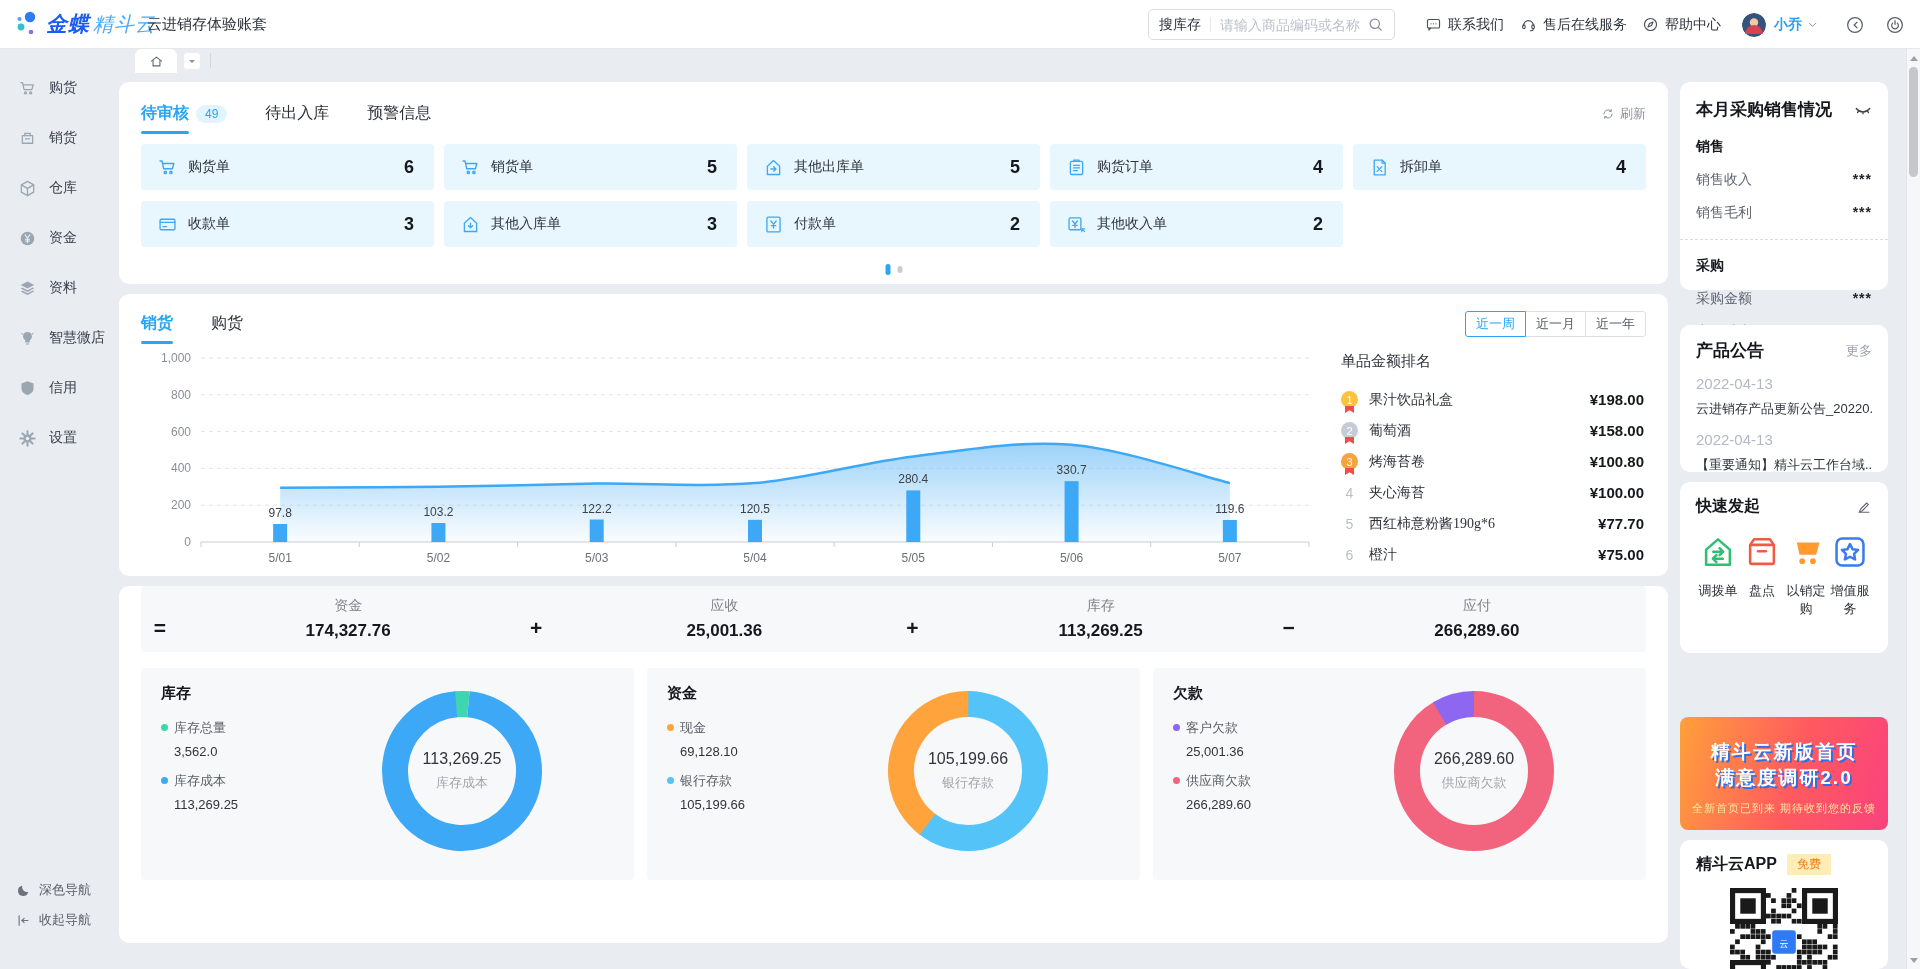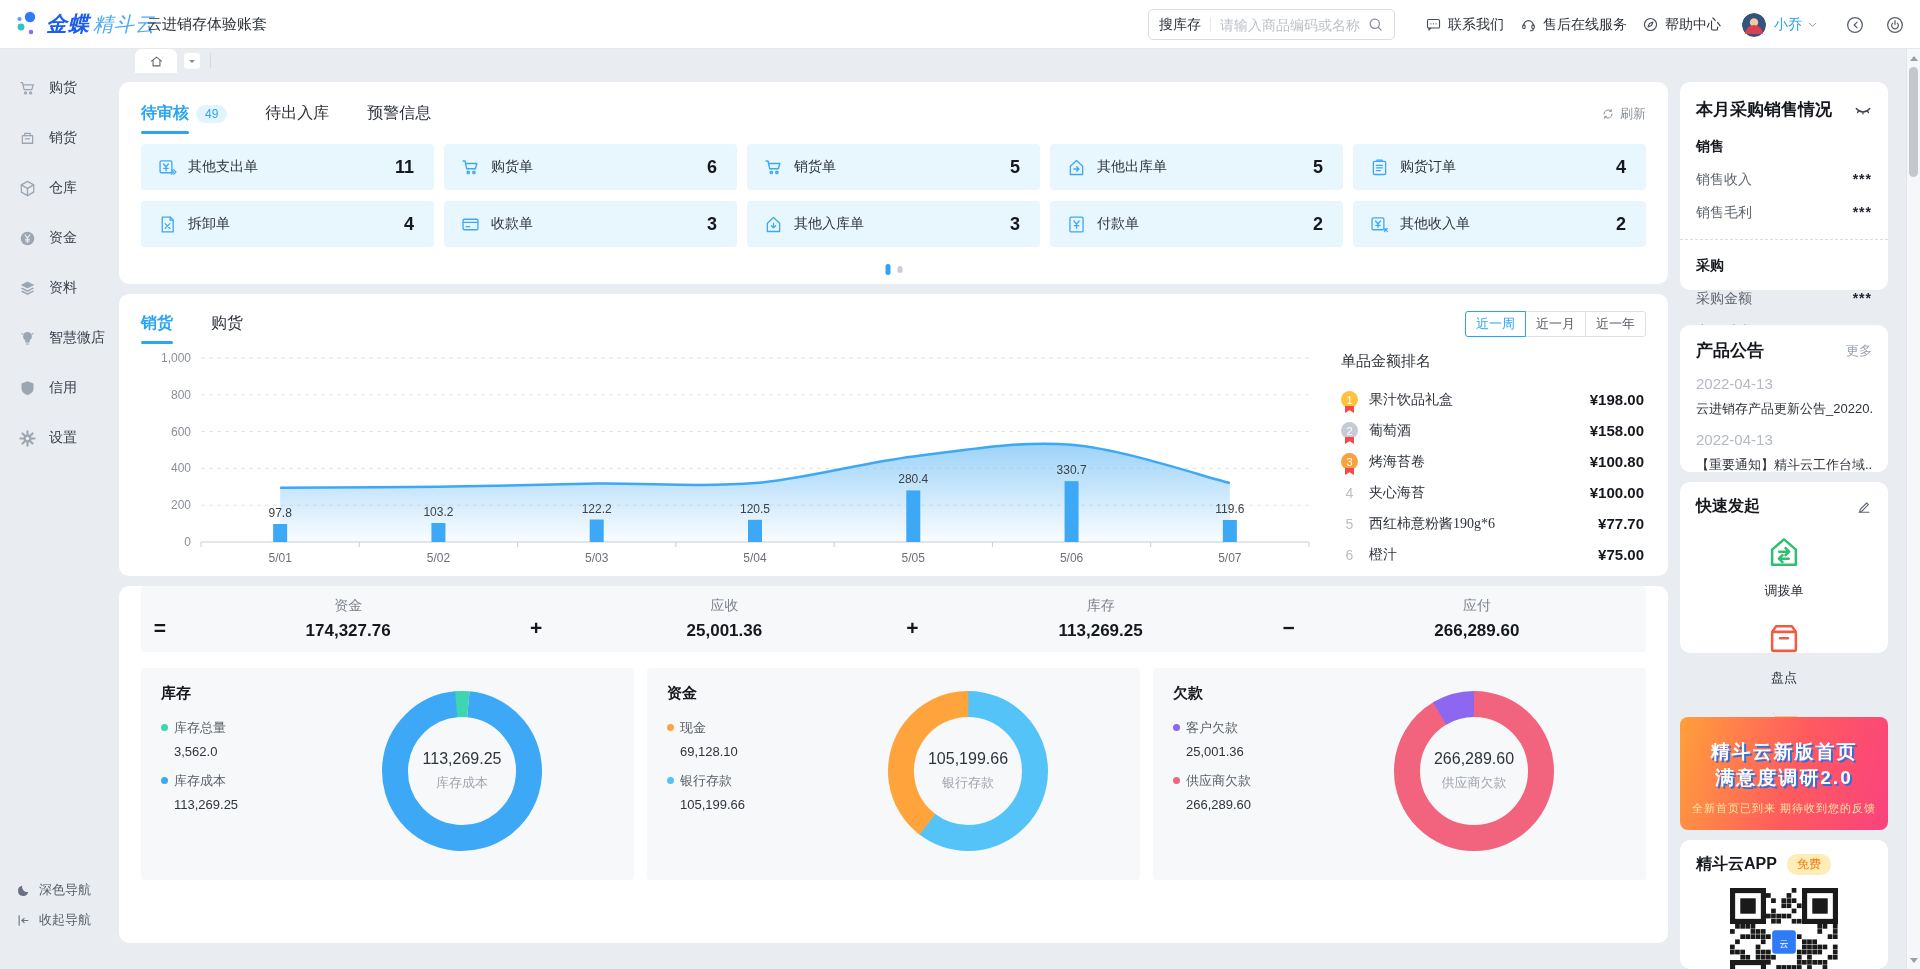--- a/index.html
+++ b/index.html
@@ -19,21 +19,21 @@
   .search-box { position:absolute; left:1148px; top:9px; width:247px; height:31px; border:1px solid #d9dce1; border-radius:5px; display:flex; align-items:center; padding:0 10px; background:#fff; }
   .search-scope { font-size:14px; color:#2e333b; white-space:nowrap; }
   .search-divider { width:1px; height:15px; background:#e3e6ea; margin:0 9px; }
   .search-box input { border:none; outline:none; flex:1; font-size:14px; color:#ef4444; font-family:inherit; min-width:0; }
   .search-box input::placeholder { color:#bcc1c9; }
   .search-ic { width:17px; height:17px; color:#8a8f99; }
   .hlink { position:absolute; top:0; height:49px; display:flex; align-items:center; gap:6px; font-size:14px; color:#2e333b; cursor:pointer; }
   .hlink .ic { width:17px; height:17px; color:#4a4f58; }
   .user-zone { position:absolute; left:1742px; top:0; height:49px; display:flex; align-items:center; cursor:pointer; }
   .avatar { width:24px; height:24px; border-radius:50%; overflow:hidden; }
-  .user-name { margin-left:8px; font-size:14px; color:#2b9ef0; }
+  .user-name { margin-left:8px; font-size:14px; color:#2b9ef0;font-weight:bold; }
   .user-caret { width:13px; height:13px; color:#8a8f99; margin-left:4px; }
   .hbtn { position:absolute; top:15px; width:20px; height:20px; color:#5a6068; cursor:pointer; }
 
   
   .tabbar { position:absolute; top:49px; left:110px; right:0; height:24px; display:flex; }
   .home-tab { margin-left:25px; width:42px; height:24px; background:#fff; border-radius:7px 7px 0 0; display:flex; align-items:center; justify-content:center; cursor:pointer; }
   .home-tab .ic { width:15px; height:15px; color:#5f6670; }
   .tab-drop { width:16px; height:16px; background:#fff; border-radius:3px; margin:4px 0 0 7px; display:flex; align-items:center; justify-content:center; cursor:pointer; }
   .caret-down { width:0; height:0; border:3.5px solid transparent; border-top-color:#8a8f99; margin-top:4px; }
   .tab-sep { width:1px; height:15px; background:#d5d8dd; margin:4px 0 0 10px; }
@@ -126,27 +126,27 @@
   #panel-month { padding:16px 16px; }
   .grp-head { font-size:14px; font-weight:bold; color:#15181d; margin-top:17px; }
   .kv { display:flex; margin-top:15px; font-size:14px; color:#5f6570; }
   .kv .v { margin-left:auto; color:#23262d; font-weight:bold; letter-spacing:1px; }
   .dash-div { border-top:1px dashed #d9dce1; margin:17px -16px 0; }
   #panel-notice { padding:14px 16px; }
   .more { margin-left:auto; font-size:13px; color:#9aa0aa; cursor:pointer; }
   .n-date { margin-top:13px; font-size:15px; color:#b3b8c2; }
   .n-text { margin-top:8px; font-size:13px; color:#2e333b; white-space:nowrap; overflow:hidden; cursor:pointer; }
   #panel-quick { padding:14px 16px; }
-  .quick-grid { margin-top:16px; display:grid; grid-template-columns:1fr; row-gap:20px; }
+  .quick-grid { margin-top:16px; display:grid; grid-template-columns:1fr 1fr 1fr 1fr; row-gap:4px; }
   .q-cell { text-align:center; cursor:pointer; }
   .q-cell .ic { width:38px; height:38px; }
   .q-label { font-size:13px; color:#2e333b; margin-top:7px; }
   .bn-line { font-size:19px; font-weight:bold; color:#fff; letter-spacing:2px; text-shadow:2px 2px 0 #2f6fe4; line-height:26px; }
   .bn-sub { margin-top:10px; font-size:11px; color:#ffe7a0; letter-spacing:1px; }
-  .app-badge { margin-left:10px; background:#ffedb8; color:#ed7b11; font-size:12px; padding:2px 10px; border-radius:10px; }
+  .app-badge { margin-left:10px; background:#ffedb8; color:#ed7b11; font-size:12px; padding:2px 10px; border-radius:1px; }
   .qr-wrap { width:108px; height:108px; margin:13px auto 0; }
 
   
   .scrollbar { position:absolute; top:49px; right:0; bottom:0; width:14px; background:#f6f7f8; border-left:1px solid #e3e5e8; }
   .sb-arrow { width:14px; height:16px; display:flex; align-items:center; justify-content:center; cursor:pointer; }
   .sb-up { position:absolute; top:0; } .sb-dn { position:absolute; bottom:0; }
   .tri-up { width:0; height:0; border:4px solid transparent; border-bottom:5px solid #9aa0a8; margin-bottom:2px; }
   .tri-dn { width:0; height:0; border:4px solid transparent; border-top:5px solid #9aa0a8; margin-top:2px; }
   .sb-thumb { position:absolute; top:18px; left:2px; width:9px; height:110px; background:#c4c8cd; border-radius:5px; cursor:pointer; }
 </style>
@@ -411,33 +411,20 @@
             <g fill="none" stroke="currentColor" stroke-linecap="round" stroke-linejoin="round" stroke-width="1.7">
               <path d="M19 12a7 7 0 01-12.2 4.7M5 12a7 7 0 0112.2-4.7"></path>
               <path d="M17.6 4.4v3h-3M6.4 19.6v-3h3"></path>
             </g>
           </svg>
         </span>
       <span>刷新</span>
     </div>
   </div>
   <div class="todo-grid">
-    <div class="todo-card">
-      <span class="ic">
-          <svg viewBox="0 0 24 24">
-            <g fill="none" stroke="currentColor" stroke-linecap="round" stroke-linejoin="round" stroke-width="1.5">
-              <rect x="3.5" y="4.5" width="13.5" height="13.5" rx="1.5"></rect>
-              <path d="M7.5 8l2.8 3.4L13 8M10.3 11.4v4.2M7.8 13h5"></path>
-              <path d="M16.5 14.5l2.6 2.6-2.6 2.6M19.1 14.5l2.6 2.6-2.6 2.6" stroke-width="1.3"></path>
-            </g>
-          </svg>
-        </span>
-      <span class="tc-label">其他支出单</span>
-      <span class="tc-count">11</span>
-    </div>
     <div class="todo-card">
       <span class="ic">
           <svg viewBox="0 0 24 24">
             <g fill="none" stroke="currentColor" stroke-linecap="round" stroke-linejoin="round" stroke-width="1.6">
               <path d="M3.5 4.5h2.2l2 9h9.8l1.8-6H6.4"></path>
               <circle cx="9.5" cy="17.6" r="1.3"></circle>
               <circle cx="15.9" cy="17.6" r="1.3"></circle>
             </g>
           </svg>
         </span>

